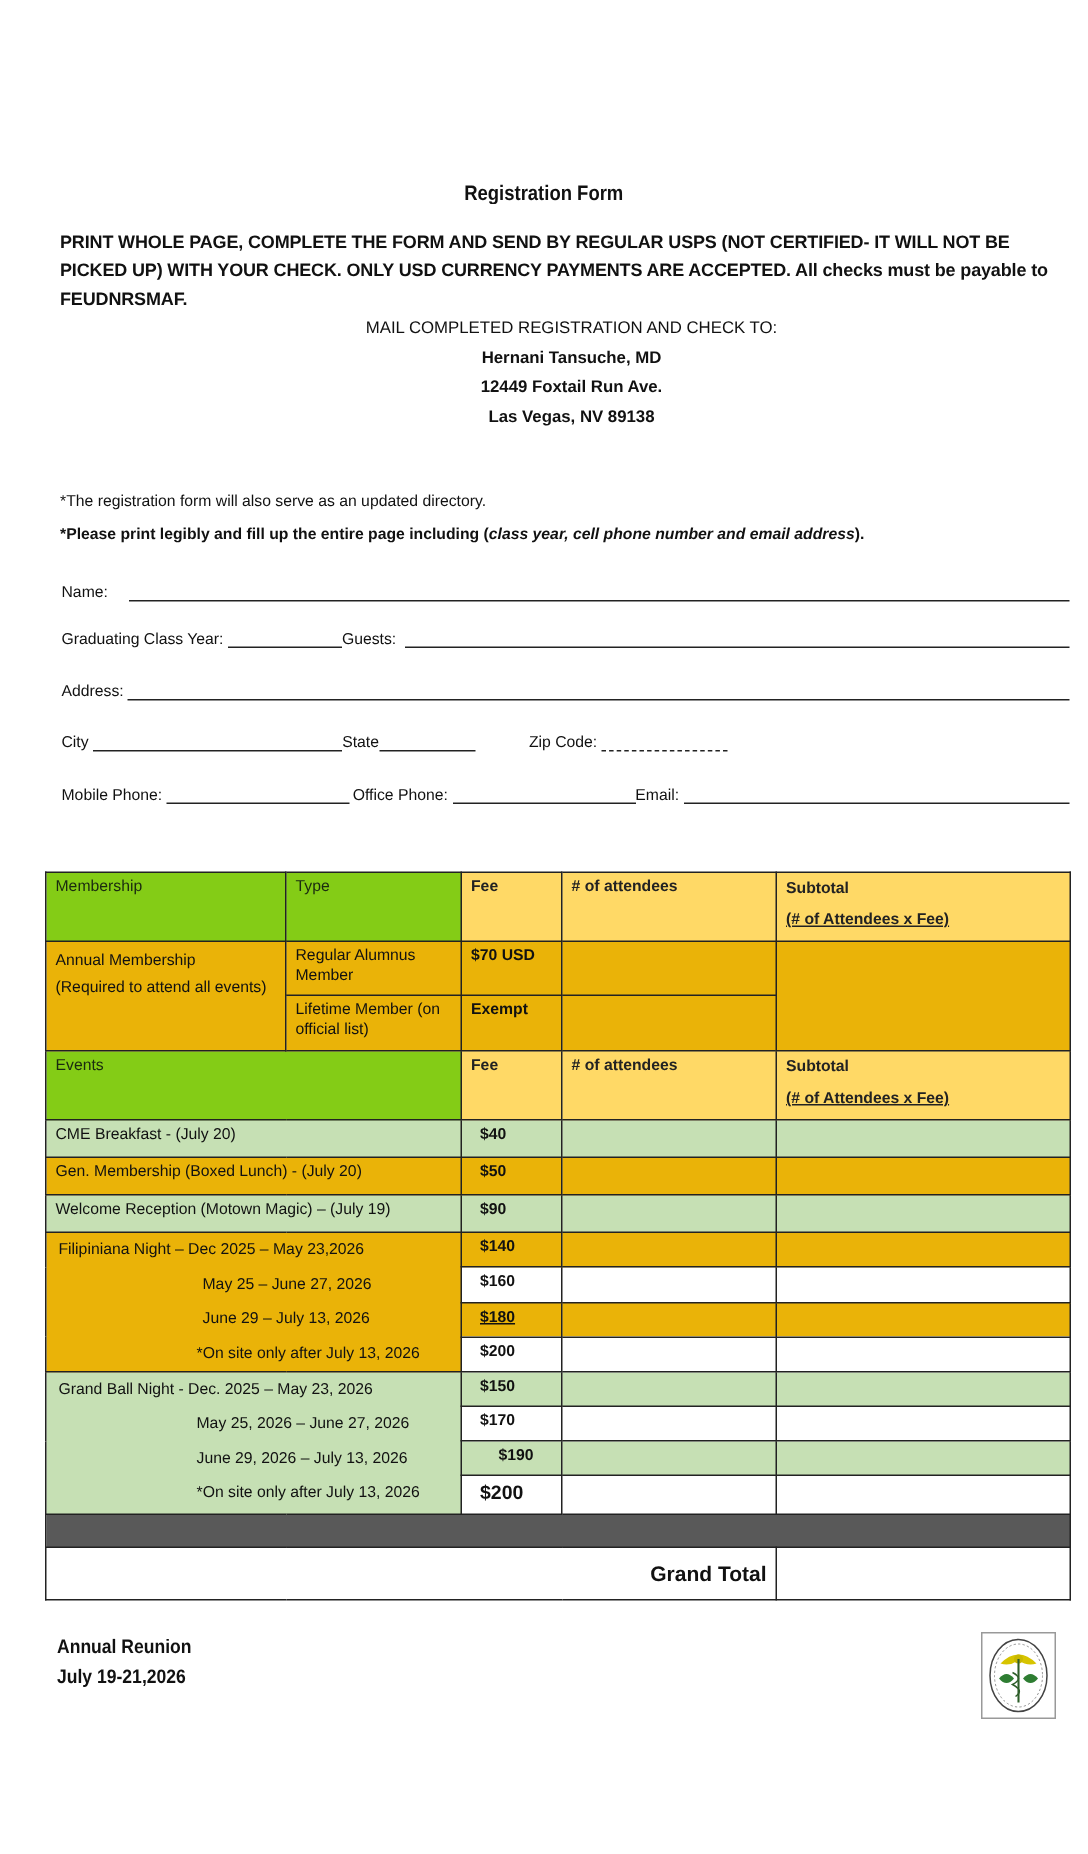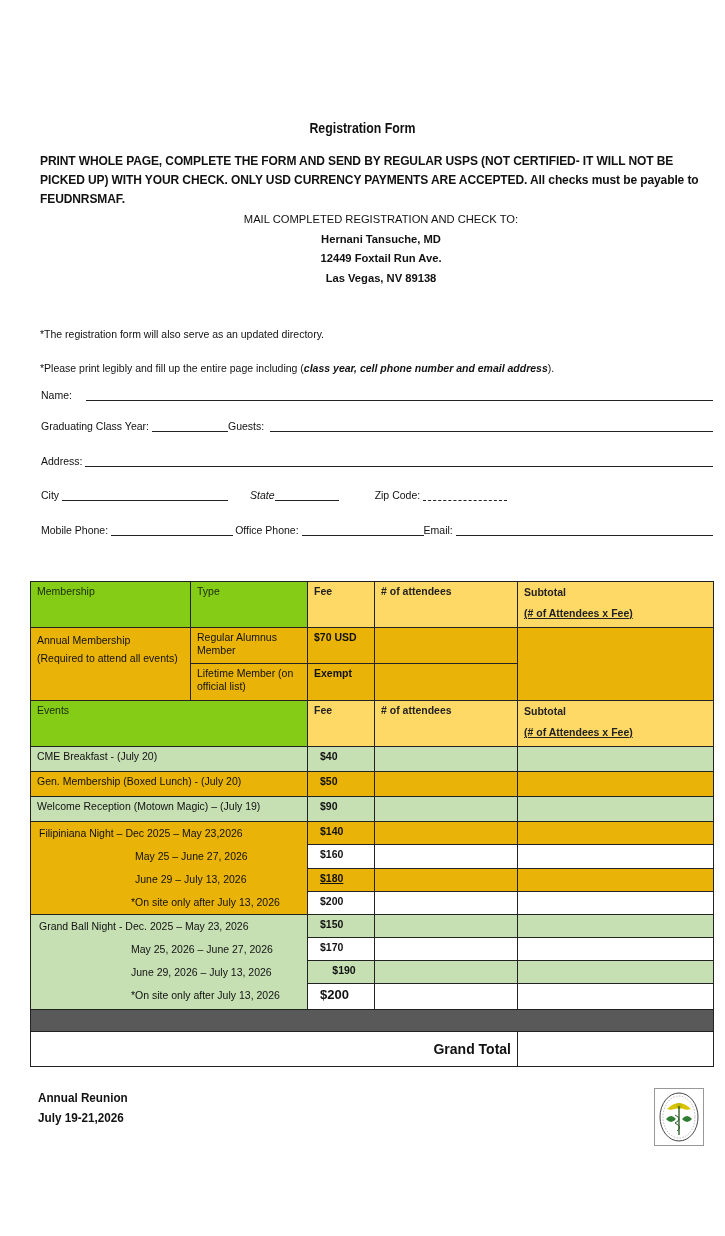--- a/index.html
+++ b/index.html
@@ -38,21 +38,21 @@
 <div class="abs instructions">PRINT WHOLE PAGE, COMPLETE THE FORM AND SEND BY REGULAR USPS (NOT CERTIFIED- IT WILL NOT BE PICKED UP) WITH YOUR CHECK. ONLY USD CURRENCY PAYMENTS ARE ACCEPTED.  All checks must be payable to FEUDNRSMAF.</div>
 
 <div class="abs mail" style="top:210px;">
   <div class="heading">MAIL COMPLETED REGISTRATION AND CHECK TO:</div>
   <div class="bold">Hernani Tansuche, MD</div>
   <div class="bold">12449 Foxtail Run Ave.</div>
   <div class="bold">Las Vegas, NV 89138</div>
 </div>
 
 <div class="abs note" style="top:328px;">*The registration form will also serve as an updated directory.</div>
-<div class="abs note" style="top:362px;"><span>*Please print legibly and fill up the entire page including (</span><b>class year, cell phone number and email address</b><span>).</span></div>
+<div class="abs note" style="top:350px;font-weight:bold;"><span>*Please print legibly and fill up the entire page including (</span><b>class year, cell phone number and email address</b><span>).</span></div>
 
 <div class="abs field-row" style="top:389px;">
   <span class="lbl">Name:</span>
   <span class="line" style="flex:1; margin-left:14px;"></span>
 </div>
 
 <div class="abs field-row" style="top:420px;">
   <span class="lbl">Graduating Class Year:</span>
   <span class="line" style="width:76px;"></span>
   <span class="lbl">Guests:</span>
@@ -60,21 +60,21 @@
 </div>
 
 <div class="abs field-row" style="top:455px;">
   <span class="lbl">Address:</span>
   <span class="line" style="flex:1;"></span>
 </div>
 
 <div class="abs field-row" style="top:489px;">
   <span class="lbl">City</span>
   <span class="line" style="width:166px;"></span>
-  <span class="lbl" style="margin-left:22px;font-style:italic;">State</span>
+  <span class="lbl" style="">State</span>
   <span class="line" style="width:64px; margin-left:0;"></span>
   <span class="lbl" style="margin-left:36px;">Zip Code:</span>
   <span class="dash" style="width:84px;"></span>
 </div>
 
 <div class="abs field-row" style="top:524px;">
   <span class="lbl">Mobile Phone:</span>
   <span class="line" style="width:122px;"></span>
   <span class="lbl" style="margin-left:2px;">Office Phone:</span>
   <span class="line" style="width:122px;"></span>

